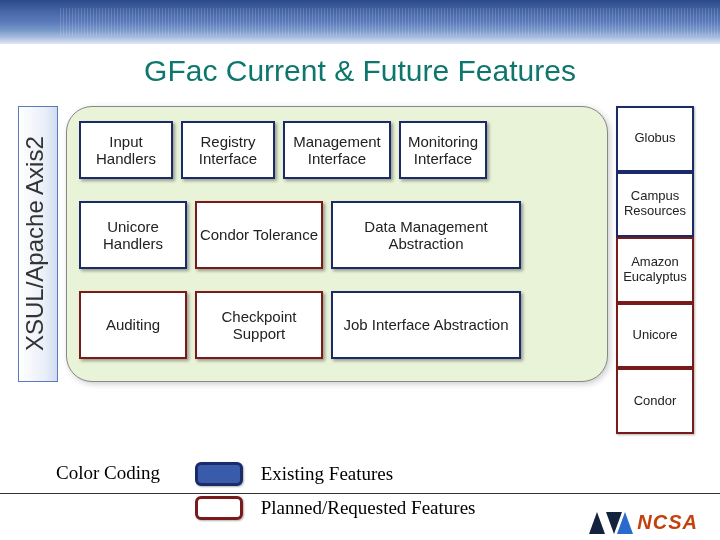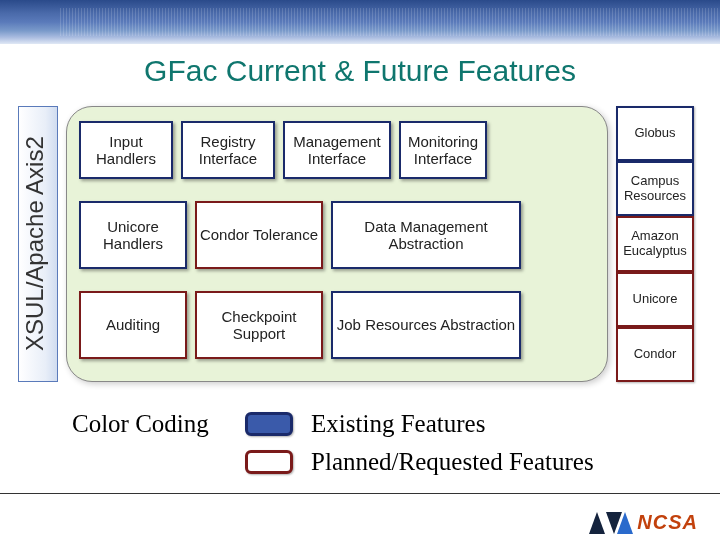--- a/index.html
+++ b/index.html
@@ -82,29 +82,28 @@
   }
   
   .r1 .box { height: 58px; }
   .r2 .box, .r3 .box { height: 68px; }
   
   .right-col {
     width: 86px;
     display: flex;
     flex-direction: column;
     gap: 0;
-    height: 276px;
+    height: 328px;
   }
   .right-col .box { flex: 1; }
   
   .legend-area {
     padding: 28px 20px 0 56px;
     font-family: Georgia, serif;
-    font-size: 25px;
-    margin-left: 16px;
+    font-size: 19px;
   }
   .legend-title { display: inline-block; vertical-align: top; margin-right: 30px; }
   .legend-items { display: inline-block; }
   .legend-row { display: flex; align-items: center; gap: 18px; margin-bottom: 10px; }
   .swatch {
     width: 48px; height: 24px;
     border-radius: 6px;
     border: 3px solid;
     box-shadow: 1px 1px 2px rgba(0,0,0,0.3);
   }
@@ -149,21 +148,21 @@
       <div class="box existing" style="width:88px">Monitoring Interface</div>
     </div>
     <div class="row r2">
       <div class="box existing" style="width:108px">Unicore Handlers</div>
       <div class="box planned" style="width:128px">Condor Tolerance</div>
       <div class="box existing" style="width:190px">Data Management Abstraction</div>
     </div>
     <div class="row r3">
       <div class="box planned" style="width:108px">Auditing</div>
       <div class="box planned" style="width:128px">Checkpoint Support</div>
-      <div class="box existing" style="width:190px">Job Resources Abstraction</div>
+      <div class="box existing" style="width:190px">Job Interface Abstraction</div>
     </div>
   </div>
 
   <div class="right-col">
     <div class="box provider existing">Globus</div>
     <div class="box provider existing">Campus Resources</div>
     <div class="box provider planned">Amazon Eucalyptus</div>
     <div class="box provider planned">Unicore</div>
     <div class="box provider planned">Condor</div>
   </div>

